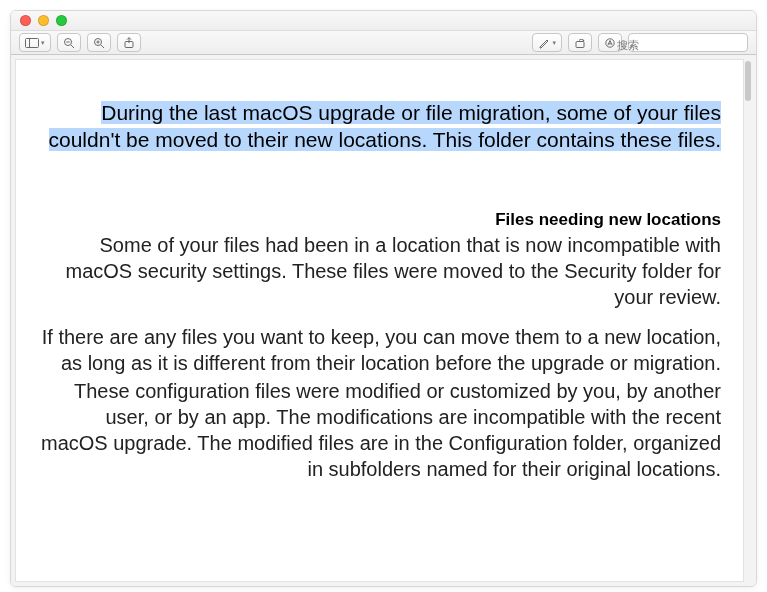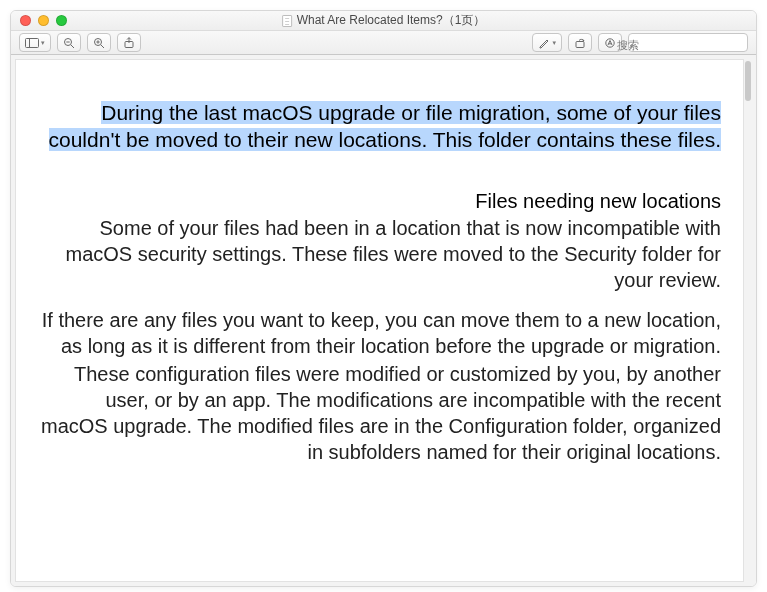--- a/index.html
+++ b/index.html
@@ -120,23 +120,23 @@
   .apple-logo { font-size: 30px; color: #000; line-height: 1; }
   .intro {
     font-size: 21px;
     line-height: 1.28;
     margin-top: 14px;
   }
   .intro .hl {
     background: #b8d7fd;
   }
   .section-h {
-    font-weight: 400;
-    font-size: 20px;
-    margin-top: 36px;
+    font-weight: 700;
+    font-size: 17px;
+    margin-top: 56px;
   }
   .para {
     font-size: 20px;
     color: #222;
     line-height: 1.3;
     margin-top: 2px;
   }
   .para.gap { margin-top: 14px; }
   svg.ticon { display:block; }
 </style>
@@ -144,24 +144,20 @@
 <body>
 
 <div class="window">
 
   <div class="titlebar">
     <div class="traffic-lights">
       <div class="light red"></div>
       <div class="light yellow"></div>
       <div class="light green"></div>
     </div>
-    <div class="title">
-      <span class="doc-icon"></span>
-      <span>What Are Relocated Items?（1页）</span>
-    </div>
   </div>
 
   <div class="toolbar">
     <div class="tbtn">
       <svg class="ticon" width="14" height="10" viewBox="0 0 14 10">
         <rect x="0.5" y="0.5" width="13" height="9" rx="1" fill="none" stroke="#6a6a6a"></rect>
         <line x1="4.5" y1="0.5" x2="4.5" y2="9.5" stroke="#6a6a6a"></line>
       </svg>
       <span class="chev">▾</span>
     </div>

